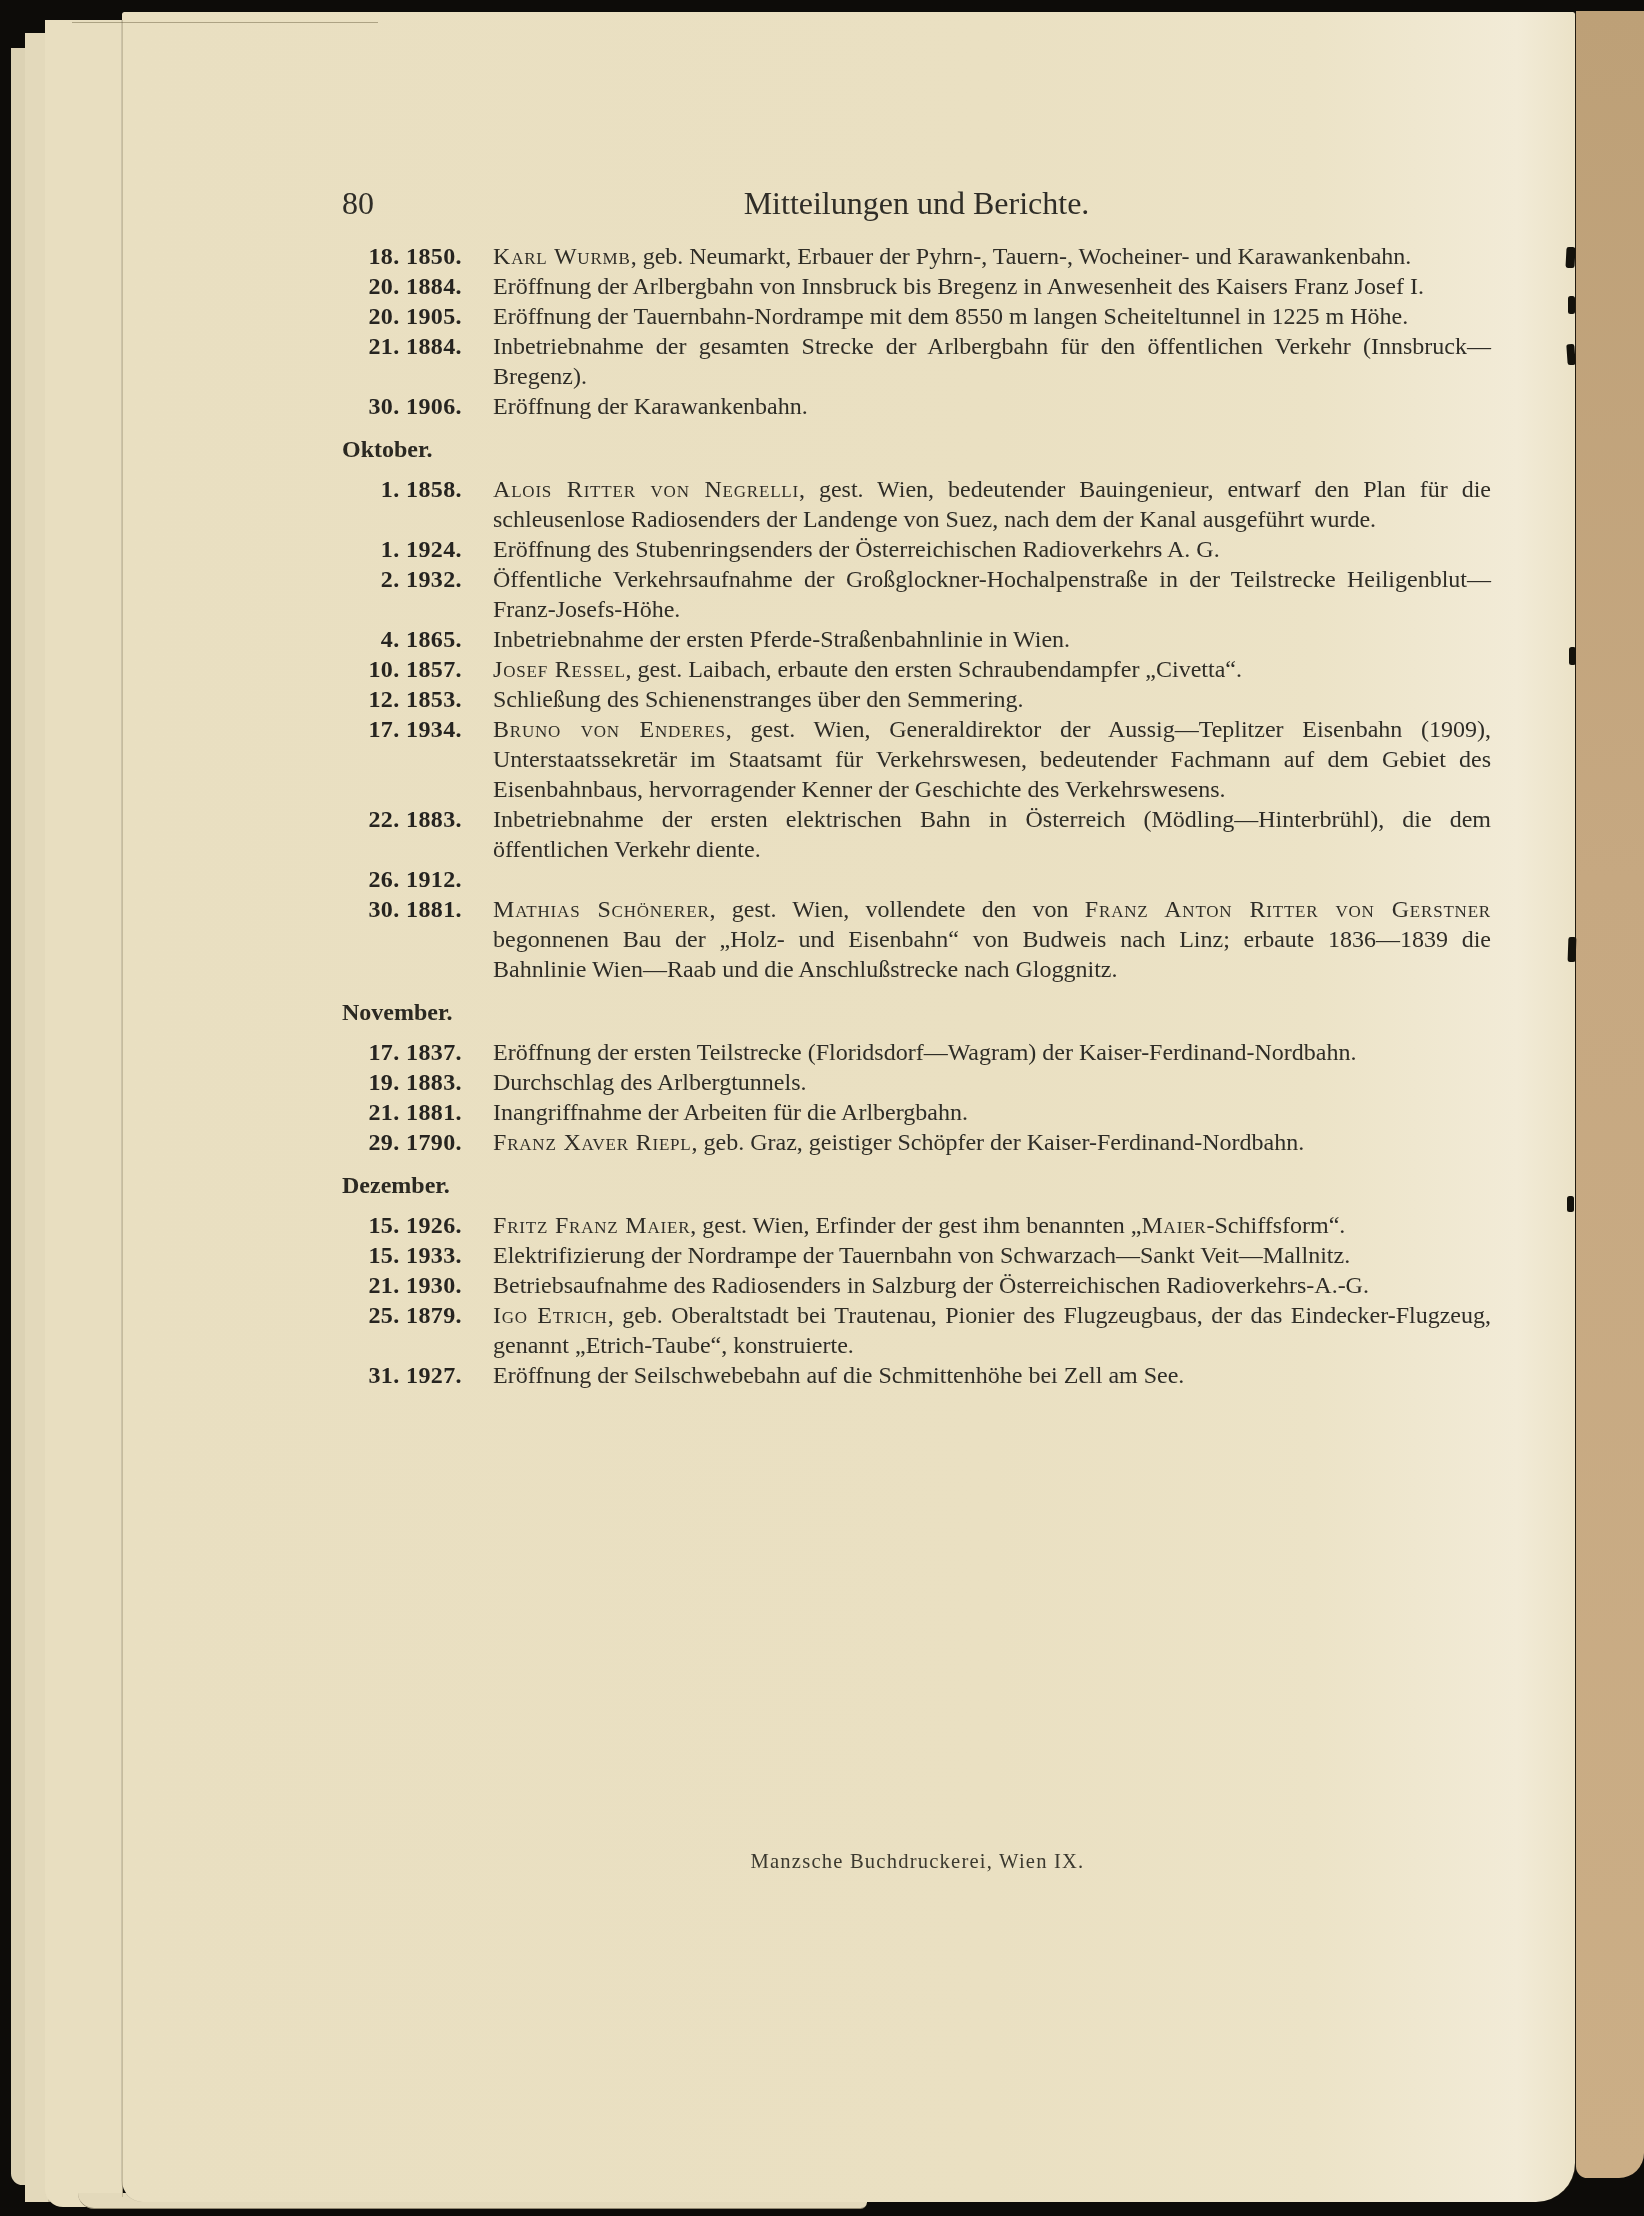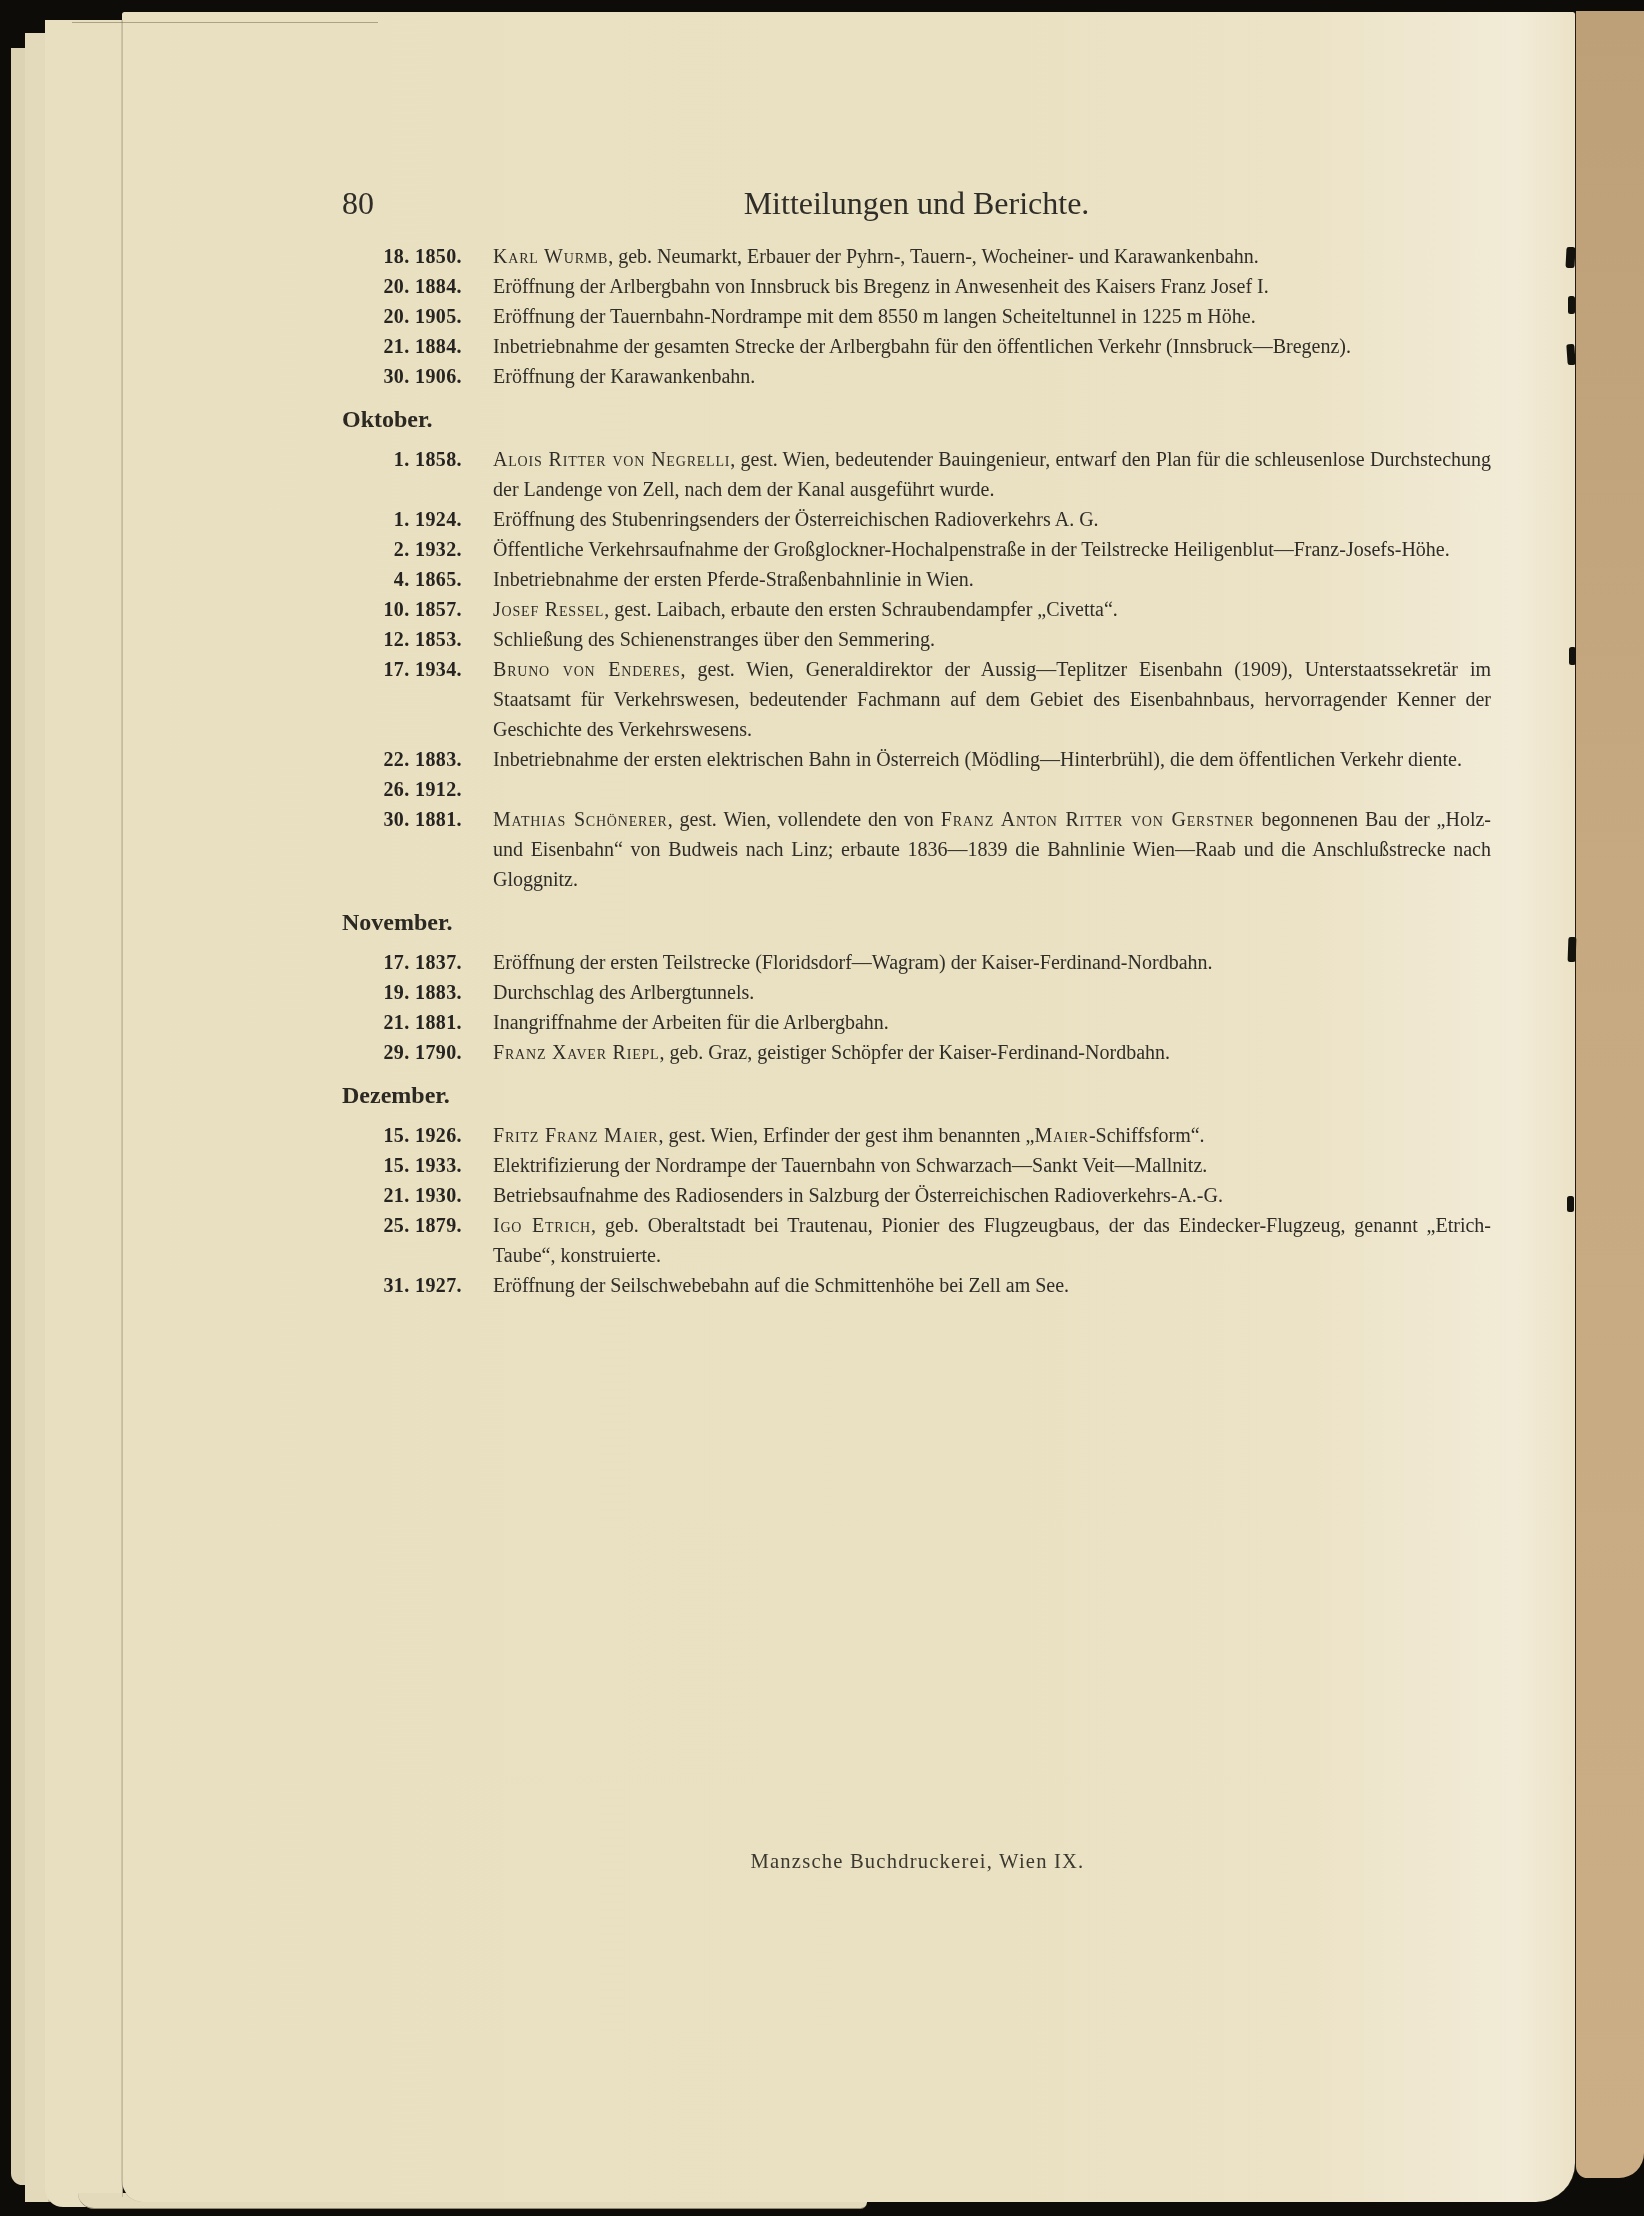--- a/index.html
+++ b/index.html
@@ -55,21 +55,21 @@
   .page-head { position:relative; height:30px; margin-bottom:23px;
                font-size:32px; line-height:30px; }
   .page-number { position:absolute; left:0; top:0; }
   .running-header { display:block; text-align:center; }
 
   .entries { width:100%; }
   .month-heading {
     text-align:left; font-weight:700; font-size:24px; line-height:30px;
     margin:13px 0 10px 0; color:#2b2922;
   }
-  .entry { display:flex; font-size:20px; line-height:30px; }
+  .entry { display:flex; font-size:24px; line-height:30px; }
   .entry-date {
     flex:0 0 120px; text-align:right; font-weight:700;
     color:#262420; letter-spacing:0.4px; white-space:nowrap;
   }
   .entry-text { flex:1; margin-left:31px; text-align:justify; }
   .sc { font-variant:small-caps; letter-spacing:0.8px; }
 
   .imprint {
     position:absolute; left:343px; top:1848px; width:1149px;
     text-align:center; font-size:20.6px; line-height:26px;
@@ -119,21 +119,21 @@
           <span class="entry-date">21. 1884.</span>
           <span class="entry-text"><span>Inbetriebnahme der gesamten Strecke der Arlbergbahn für den öffentlichen Verkehr (Innsbruck—Bregenz).</span></span>
         </div>
         <div class="entry">
           <span class="entry-date">30. 1906.</span>
           <span class="entry-text"><span>Eröffnung der Karawankenbahn.</span></span>
         </div>
         <div class="month-heading">Oktober.</div>
         <div class="entry">
           <span class="entry-date">1. 1858.</span>
-          <span class="entry-text"><span class="sc">Alois Ritter von Negrelli</span><span>, gest. Wien, bedeutender Bauingenieur, entwarf den Plan für die schleusenlose Durchstechung der Landenge von Zell, nach dem der Kanal ausgeführt wurde.</span></span>
+          <span class="entry-text"><span class="sc">Alois Ritter von Negrelli</span><span>, gest. Wien, bedeutender Bauingenieur, entwarf den Plan für die schleusenlose Radiosenders der Landenge von Suez, nach dem der Kanal ausgeführt wurde.</span></span>
         </div>
         <div class="entry">
           <span class="entry-date">1. 1924.</span>
           <span class="entry-text"><span>Eröffnung des Stubenringsenders der Österreichischen Radioverkehrs A. G.</span></span>
         </div>
         <div class="entry">
           <span class="entry-date">2. 1932.</span>
           <span class="entry-text"><span>Öffentliche Verkehrsaufnahme der Großglockner-Hochalpenstraße in der Teilstrecke Heiligenblut—Franz-Josefs-Höhe.</span></span>
         </div>
         <div class="entry">

